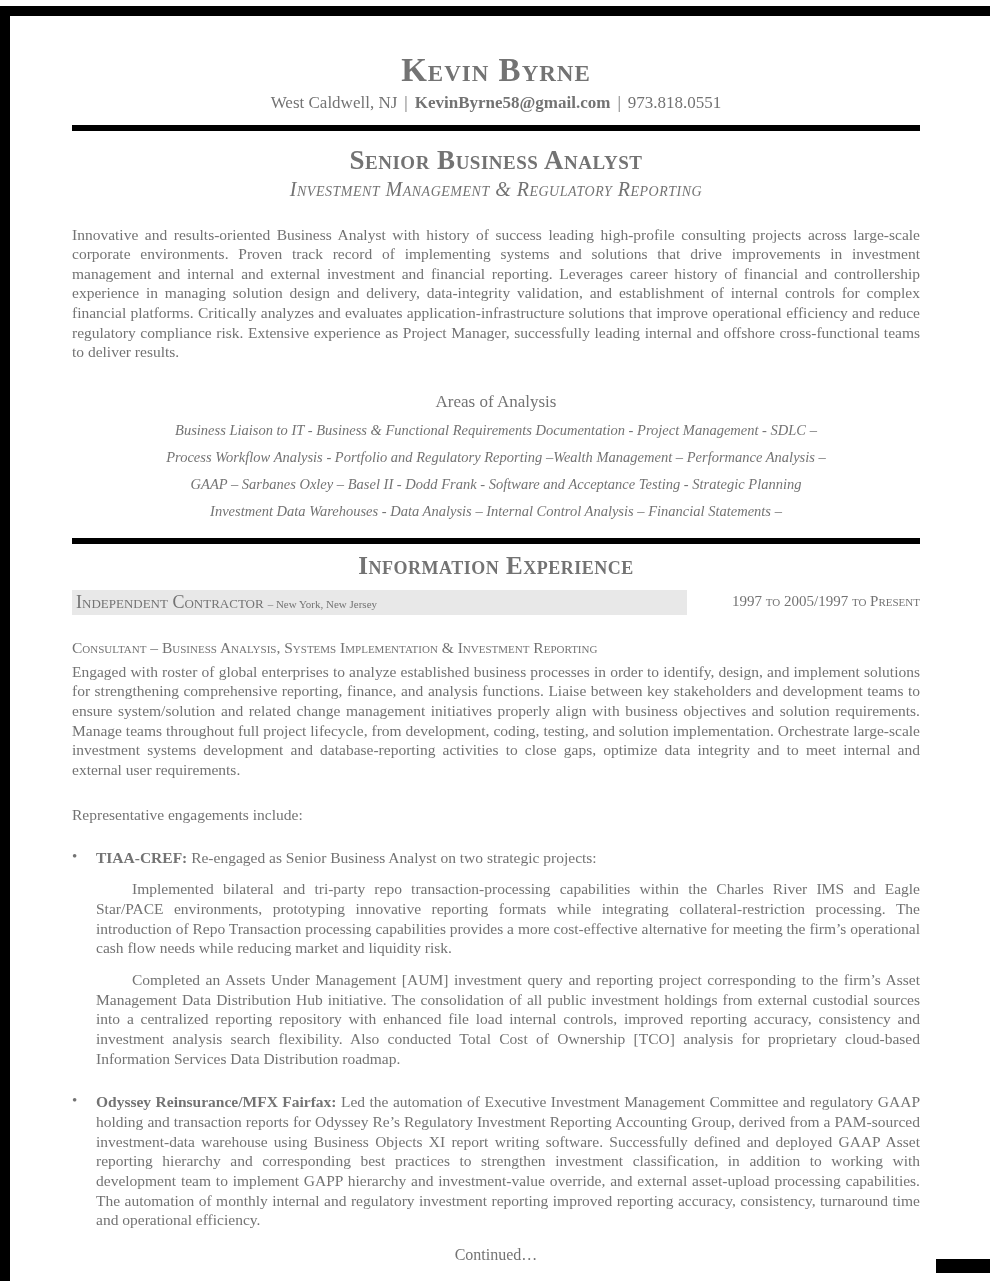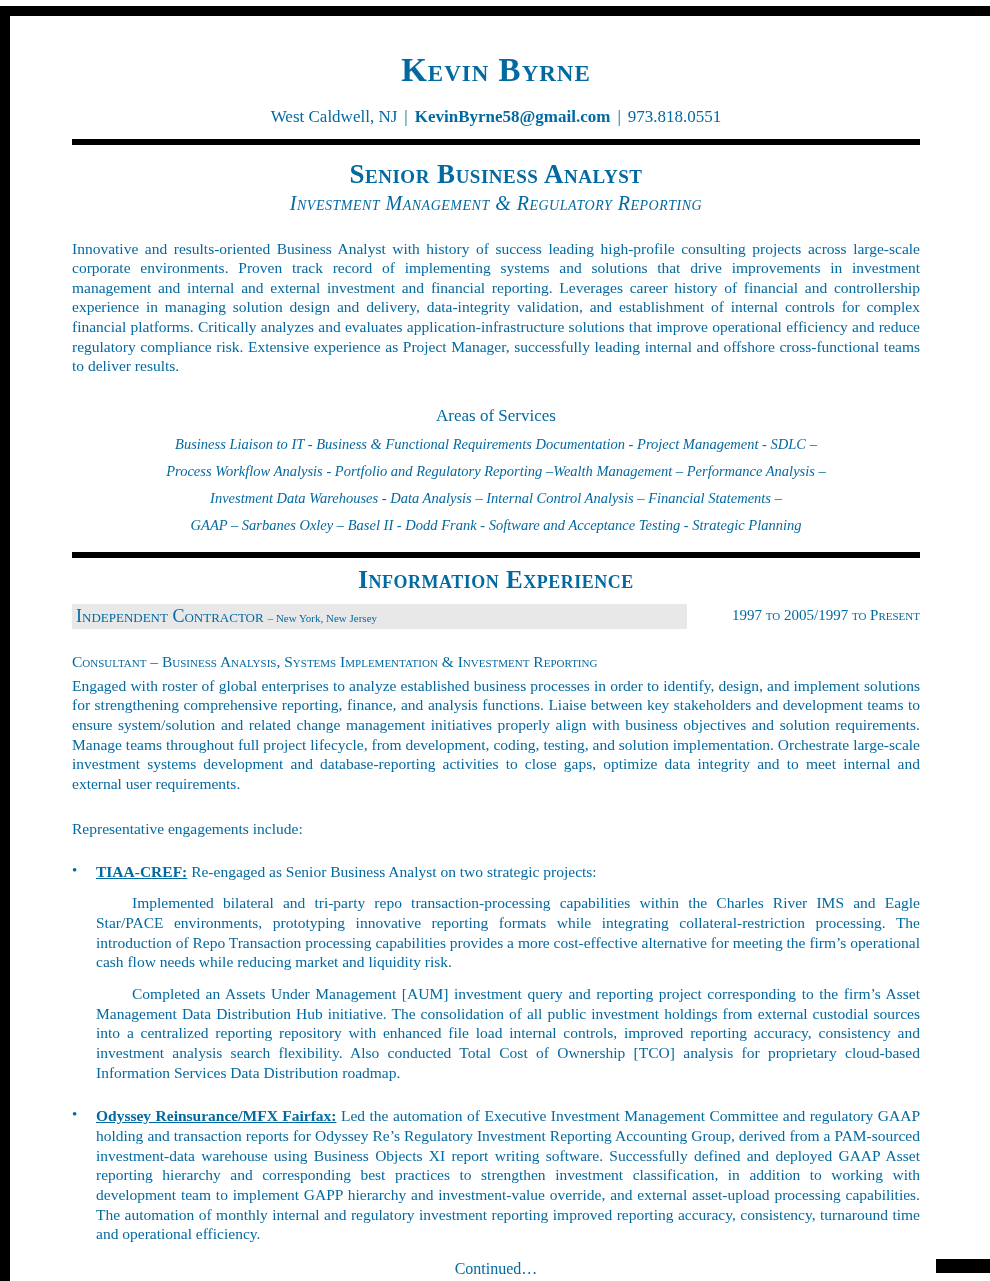--- a/index.html
+++ b/index.html
@@ -4,41 +4,41 @@
 <style>
   * { margin: 0; padding: 0; box-sizing: border-box; }
   html, body { background: #ffffff; }
   body { font-family: "Liberation Serif", "DejaVu Serif", serif; }
 
   .page {
     position: relative;
     width: 990px;
     height: 1281px;
     background: #ffffff;
-    color: #0369a1;
+    color: #737373;
     overflow: hidden;
   }
 
   
   .frame-top  { position: absolute; top: 6px; left: 0; width: 100%; height: 10px; background: #000; }
   .frame-left { position: absolute; top: 6px; left: 0; width: 10px; height: 1275px; background: #000; }
   .corner-mark{ position: absolute; right: 0; bottom: 8px; width: 54px; height: 14px; background: #000; }
 
   .content { position: relative; padding: 52px 70px 0 72px; }
 
   .name {
     text-align: center;
     font-size: 33px;
     font-weight: 700;
     font-variant: small-caps;
     letter-spacing: 1px;
     line-height: 1.15;
   }
 
-  .contact { text-align: center; font-size: 17px; margin-top: 17px; }
+  .contact { text-align: center; font-size: 17px; margin-top: 3px; }
   .contact .sep { margin: 0 7px; }
   .contact .email { font-weight: 700; }
 
   .rule { height: 6px; background: #000; border: 0; }
   .rule-1 { margin-top: 12px; }
   .rule-2 { margin-top: 18px; }
 
   .job-title {
     text-align: center;
     font-size: 27px;
@@ -94,21 +94,21 @@
     font-size: 15.5px;
     line-height: 1.27;
     text-align: justify;
   }
 
   .engagements-intro { margin-top: 26px; font-size: 15.5px; }
 
   .bullet { display: flex; margin-top: 24px; }
   .bullet-marker { flex: 0 0 24px; font-size: 15px; }
   .bullet-body { flex: 1; font-size: 15.5px; line-height: 1.27; text-align: justify; }
-  .bullet-label { font-weight: 700; text-decoration: underline; }
+  .bullet-label { font-weight: 700; }
 
   .sub-paragraph {
     margin: 12px 0 0 24px;
     font-size: 15.5px;
     line-height: 1.27;
     text-align: justify;
     text-indent: 36px;
   }
 
   .continued { text-align: center; font-size: 16px; margin-top: 16px; }
@@ -128,25 +128,25 @@
       <span>West Caldwell, NJ</span><span class="sep">|</span><span class="email">KevinByrne58@gmail.com</span><span class="sep">|</span><span>973.818.0551</span>
     </div>
 
     <div class="rule rule-1"></div>
 
     <div class="job-title">Senior Business Analyst</div>
     <div class="job-subtitle">Investment Management &amp; Regulatory Reporting</div>
 
     <p class="summary">Innovative and results-oriented Business Analyst with history of success leading high-profile consulting projects across large-scale corporate environments. Proven track record of implementing systems and solutions that drive improvements in investment management and internal and external investment and financial reporting. Leverages career history of financial and controllership experience in managing solution design and delivery, data-integrity validation, and establishment of internal controls for complex financial platforms. Critically analyzes and evaluates application-infrastructure solutions that improve operational efficiency and reduce regulatory compliance risk. Extensive experience as Project Manager, successfully leading internal and offshore cross-functional teams to deliver results.</p>
 
-    <div class="expertise-heading">Areas of Services</div>
+    <div class="expertise-heading">Areas of Analysis</div>
     <div class="expertise-line">Business Liaison to IT - Business &amp; Functional Requirements Documentation - Project Management - SDLC –</div>
     <div class="expertise-line">Process Workflow Analysis - Portfolio and Regulatory Reporting –Wealth Management – Performance Analysis –</div>
+    <div class="expertise-line">GAAP – Sarbanes Oxley – Basel II - Dodd Frank - Software and Acceptance Testing - Strategic Planning</div>
     <div class="expertise-line">Investment Data Warehouses - Data Analysis – Internal Control Analysis – Financial Statements –</div>
-    <div class="expertise-line">GAAP – Sarbanes Oxley – Basel II - Dodd Frank - Software and Acceptance Testing - Strategic Planning</div>
 
     <div class="rule rule-2"></div>
 
     <h2 class="exp-heading">Information Experience</h2>
 
     <div class="employer-row">
       <div class="employer-left">
         <span class="employer-name">Independent Contractor</span>
         <span class="employer-loc">– New York, New Jersey</span>
       </div>

